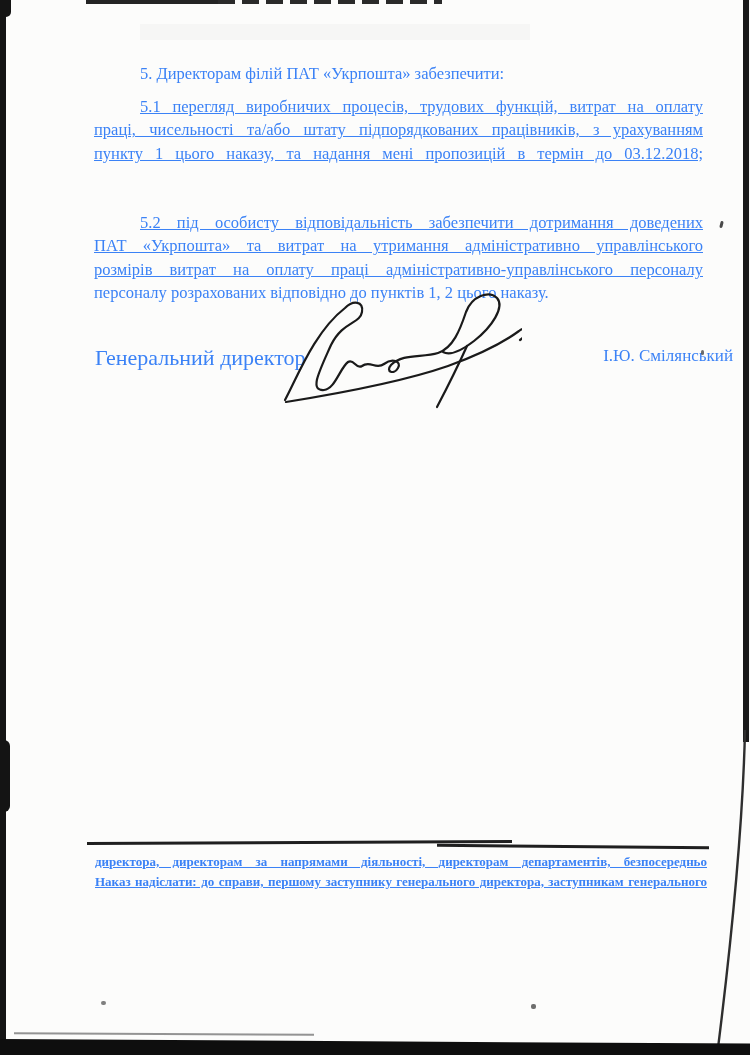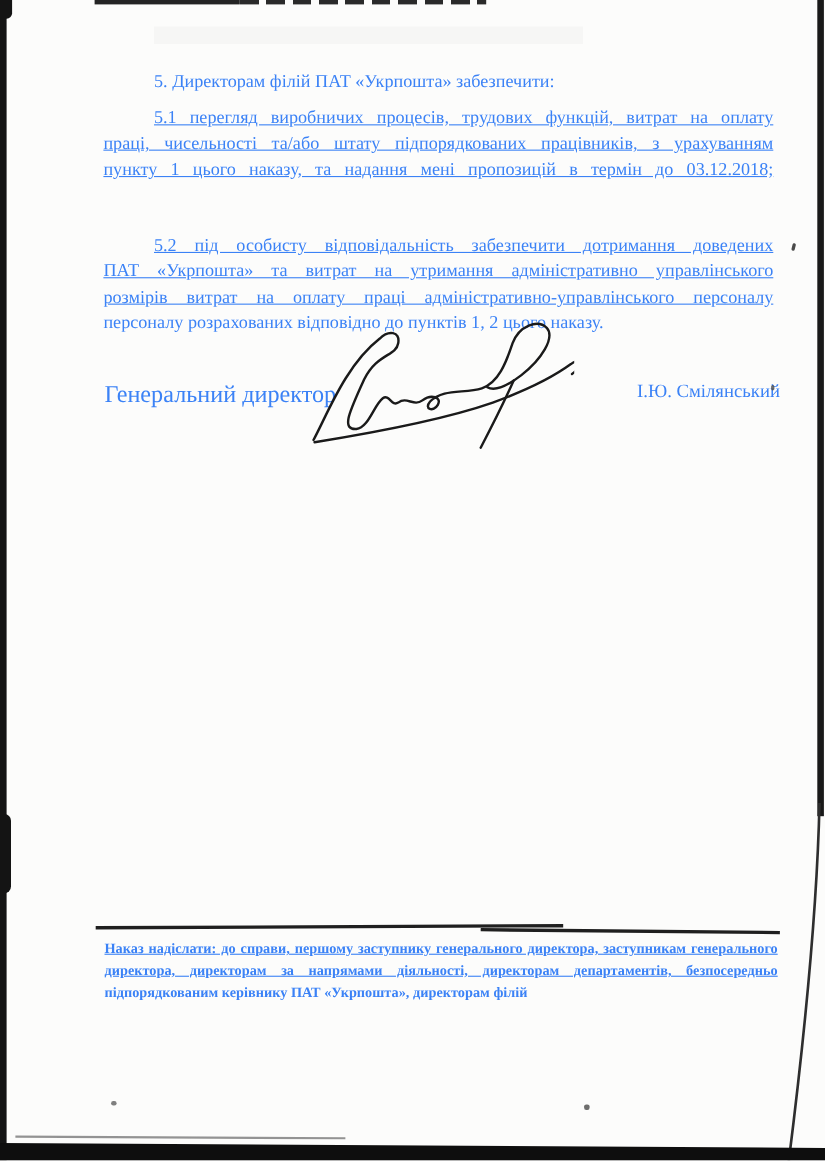--- a/index.html
+++ b/index.html
@@ -15,21 +15,21 @@
   .j    { text-align:justify; text-align-last:justify;text-decoration:underline; }
   .first{ text-indent:46px; }
 
   .p5   { top:62px; }
   .p51  { top:95px; }
   .p52  { top:172px;margin-top:39px; }
   .p6   { top:265px; }
 
   
   .sig-role { position:absolute; left:95px; top:345px; font-size:22px; }
-  .sig-name { position:absolute; left:564px; top:346px; width:145px; text-align:right; font-size:17px; }
+  .sig-name { position:absolute; left:588px; top:346px; width:145px; text-align:right; font-size:17px; }
   .sig-svg  { position:absolute; left:252px; top:290px; width:270px; height:120px; }
 
   
   .rule { position:absolute; background:#1f1f1f; height:3px; }
   .rule-a { left:87px;  top:841px; width:425px; transform:rotate(-0.25deg); }
   .rule-b { left:437px; top:845px; width:272px; transform:rotate(0.55deg); }
   .footer { position:absolute; left:95px; top:852px; width:612px; }
   .fline  { display:block; font-size:13px; line-height:19.8px; font-weight:bold; }
 
   
@@ -109,23 +109,22 @@
                C 276 34, 277 44, 268 50"></path>
     </g>
   </svg>
 
   <div class="sig-name">І.Ю. Смілянський</div>
 
   <div class="rule rule-a"></div>
   <div class="rule rule-b"></div>
 
   <div class="footer">
+    <span class="fline j">директора, директорам за напрямами діяльності, директорам департаментів, безпосередньо</span>
     <span class="fline j">Наказ надіслати: до справи, першому заступнику генерального директора, заступникам генерального</span>
-    <span class="fline j">директора, директорам за напрямами діяльності, директорам департаментів, безпосередньо</span>
-    <span class="fline">підпорядкованим керівнику ПАТ «Укрпошта», директорам філій</span>
   </div>
 
   <div class="edge edge-left"></div>
   <div class="edge edge-corner"></div>
   <div class="edge edge-bulge"></div>
   <div class="edge edge-right"></div>
   <svg class="curl-svg" viewBox="0 0 750 1055" xmlns="http://www.w3.org/2000/svg">
     <path d="M 745 730 C 743 820, 731 945, 717 1056" stroke="#2e2e2e" stroke-width="2.4" fill="none"></path>
   </svg>
   <div class="edge edge-preline"></div>

